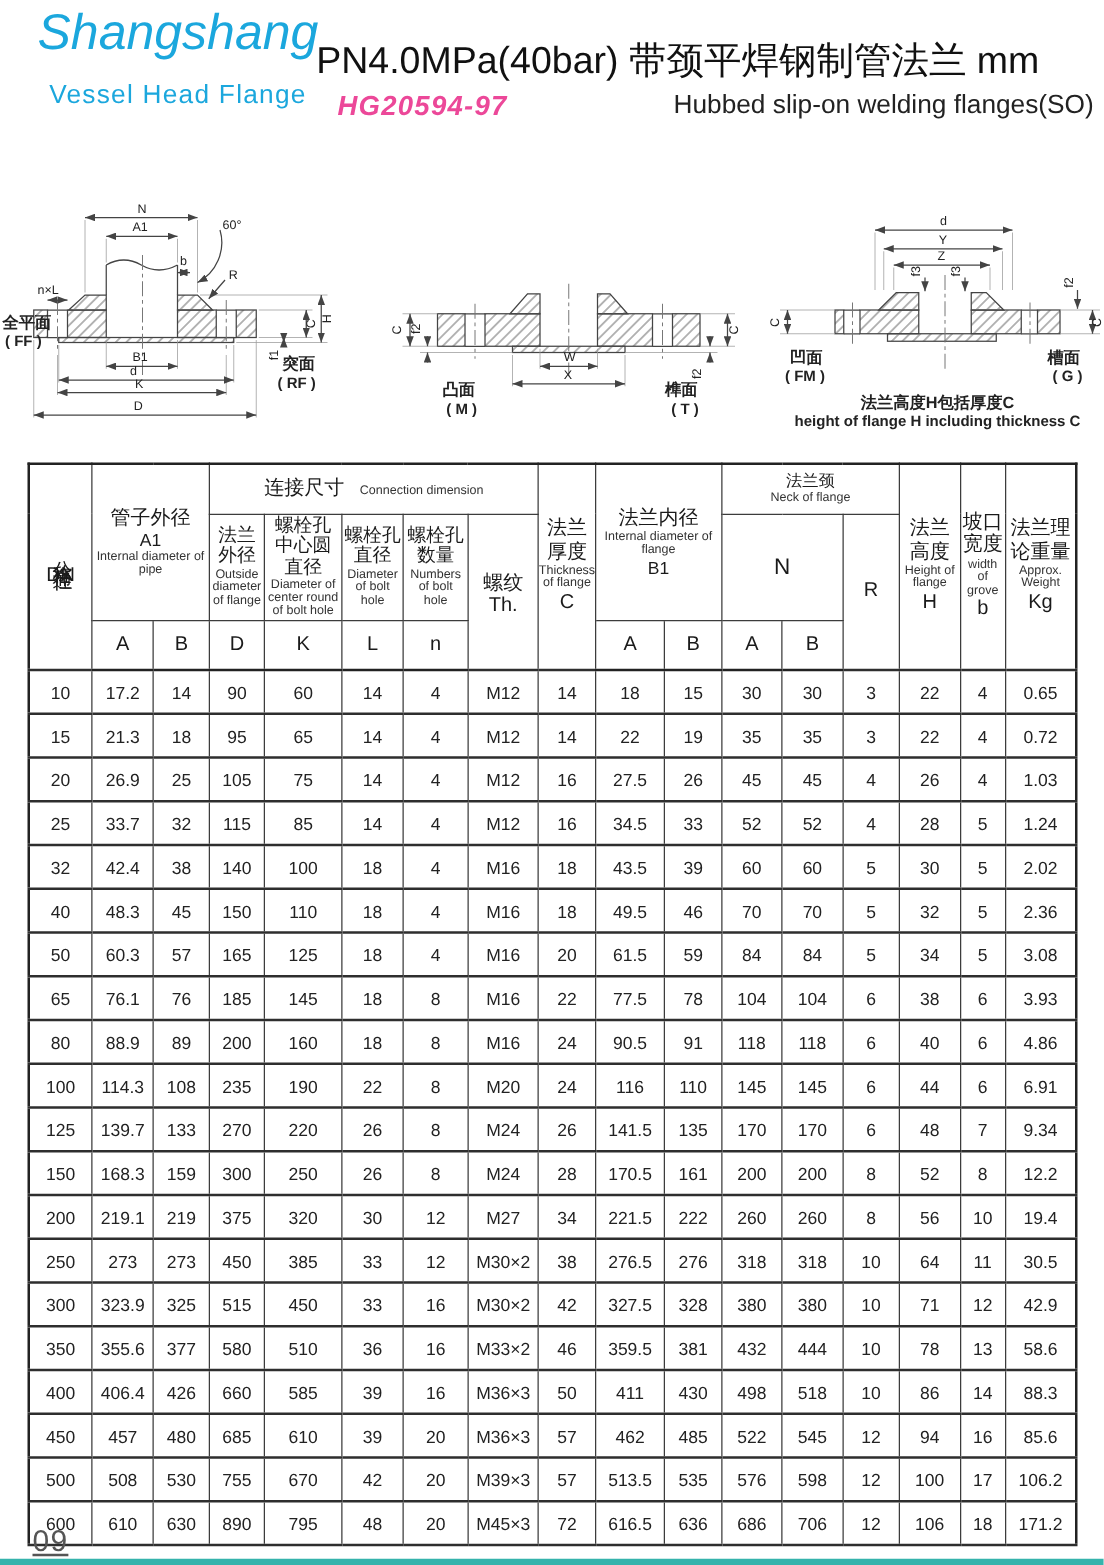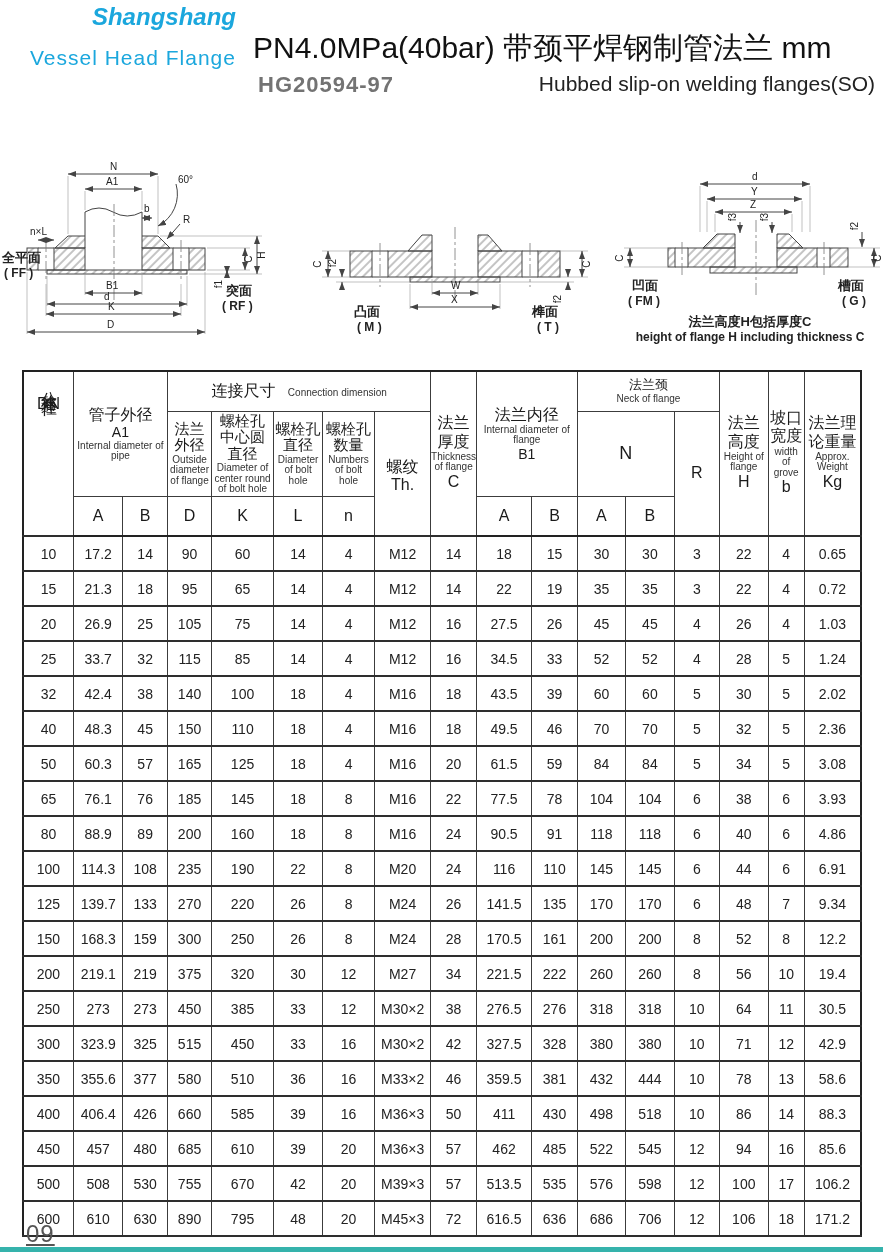--- a/index.html
+++ b/index.html
@@ -3,24 +3,24 @@
 <meta charset="utf-8">
 <style>
   :root { --accent:#1ba7dd; --teal:#35b3ac; }
   * { margin:0; padding:0; box-sizing:border-box; }
   body { background:#fff; }
   .page { position:relative; width:883px; height:1252px; background:#fff; overflow:hidden;
           font-family:"Liberation Sans","DejaVu Sans",sans-serif; color:#1a1a1a; }
 
   
   .logo { position:absolute; left:30px; top:4px; text-align:center; }
-  .logo-name { font-size:24px; font-weight:bold; font-style:italic; color:var(--accent); line-height:1.1;text-align:right; }
+  .logo-name { font-size:40px; font-weight:normal; font-style:italic; color:var(--accent); line-height:1.1; }
   .logo-tag  { font-size:21px; color:var(--accent); letter-spacing:1px; margin-top:16px; }
   .title { position:absolute; left:253px; top:28px; width:622px; font-size:30px; color:#111; white-space:nowrap; }
-  .standard { position:absolute; left:258px; top:72px; font-size:22px; font-weight:bold; color:#737373; letter-spacing:1px; }
+  .standard { position:absolute; left:270px; top:72px; font-size:22px; font-weight:bold; font-style:italic; color:#ec4899; letter-spacing:1px; }
   .subtitle { position:absolute; right:8px; top:72px; font-size:21px; color:#222; }
 
   
   .drawings { position:absolute; left:0; top:148px; width:883px; height:215px; display:flex; }
   .drawing { flex:0 0 auto; }
   .d1 { width:310px; margin-top:2px; }
   .d2 { width:290px; margin-top:33px; }
   .d3 { width:283px; margin-top:22px; }
   svg text { font-family:"Liberation Sans","DejaVu Sans",sans-serif; fill:#222; font-size:10px; }
   svg text.cnl { font-size:13px; font-weight:bold; }
@@ -305,21 +305,21 @@
         <col style="width:48px">
       <col style="width:48px">
         <col style="width:45px">
         <col style="width:48px">
       <col style="width:36px">
         <col style="width:56px">
     </colgroup>
     <thead>
       <tr>
         <th rowspan="3" class="rA">
-          <div class="tallcell" style="justify-content:flex-start;gap:4px;">
+          <div class="tallcell" style="justify-content:center;gap:4px;">
             <span class="vcn">公称通径</span>
             <span class="letter">DN</span>
           </div>
         </th>
         <th colspan="2" rowspan="2">
           <div class="cn">管子外径</div>
           <div style="font-size:14px">A1</div>
           <div class="en">Internal diameter of pipe</div>
         </th>
         <th colspan="5" class="rA">

